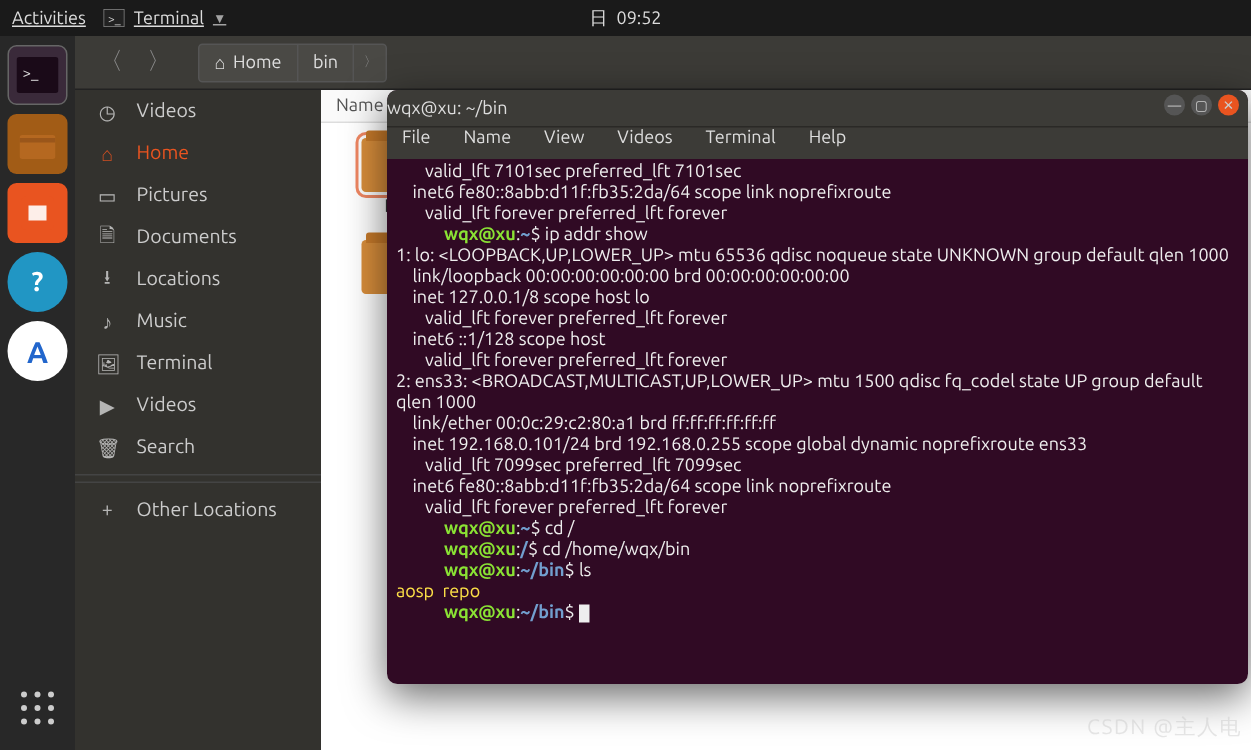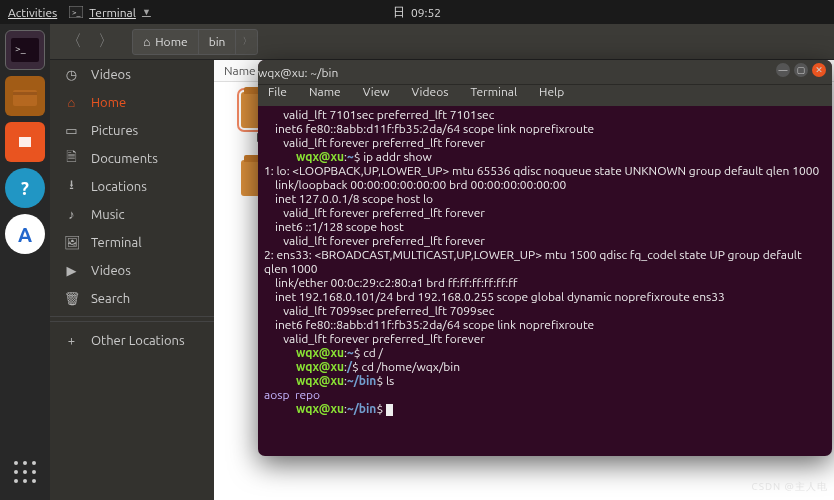--- a/index.html
+++ b/index.html
@@ -37,23 +37,23 @@
 .folder-icon .badge { position:absolute; right:3px; bottom:3px; font-size:10px; color:#fff; background:rgba(0,0,0,.25); border-radius:2px; padding:0 3px; }
 .terminal-window { position:absolute; top:60px; left:258px; width:574px; height:396px; background:#300a24; border-radius:7px; box-shadow:0 8px 28px rgba(0,0,0,.6); overflow:hidden; display:flex; flex-direction:column; }
 .term-title { height:24px; background:#3c3b37; color:#ddd; font-size:12px; display:flex; align-items:center; justify-content:flex-start; position:relative; }
 .term-controls { position:absolute; right:6px; top:3px; display:flex; gap:4px; }
 .term-controls span { width:14px; height:14px; border-radius:50%; background:#555; display:flex; align-items:center; justify-content:center; font-size:9px; color:#ccc; }
 .term-controls span:last-child { background:#e95420; }
 .term-menu { height:22px; background:#3c3b37; color:#ddd; font-size:12px; display:flex; align-items:flex-start; gap:22px; padding:0 10px; border-top:1px solid #2a2926; }
 .term-body { flex:1; padding:2px 6px; font-family:"Ubuntu Mono","DejaVu Sans Mono",monospace; font-size:12px; line-height:14px; color:#eee; overflow:hidden; white-space:pre-wrap; }
 .p-user { color:#8ae234; font-weight:bold;margin-left:32px; }
 .p-path { color:#729fcf; font-weight:bold; }
-.p-dir { color:#c4b5fd; }
+.p-dir { color:#fde047; }
 .cursor { display:inline-block; width:7px; height:12px; background:#eee; vertical-align:middle; }
-.watermark { position:absolute; right:6px; bottom:6px; color:rgba(200,200,200,.45); font-size:10px; letter-spacing:1px;margin-top:43px; }
+.watermark { position:absolute; right:6px; bottom:6px; color:rgba(200,200,200,.45); font-size:14px; letter-spacing:1px;margin-top:43px; }
 </style>
 </head>
 <body>
 
 <div class="topbar">
   <span>Activities</span>
   <span style="display:flex;align-items:center;gap:6px;">
     <svg width="14" height="12">
         <rect width="14" height="12" fill="#222" stroke="#888"></rect>
         <text x="3" y="9" font-size="8" fill="#ccc">&gt;_</text>

